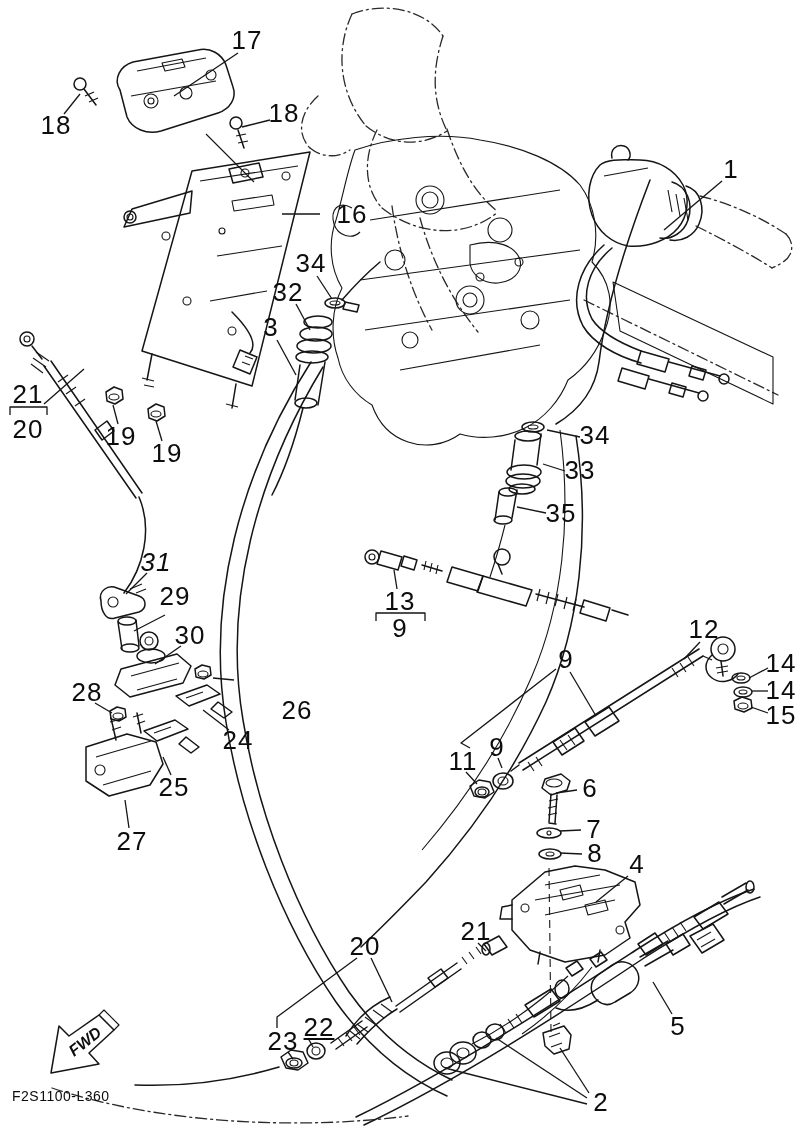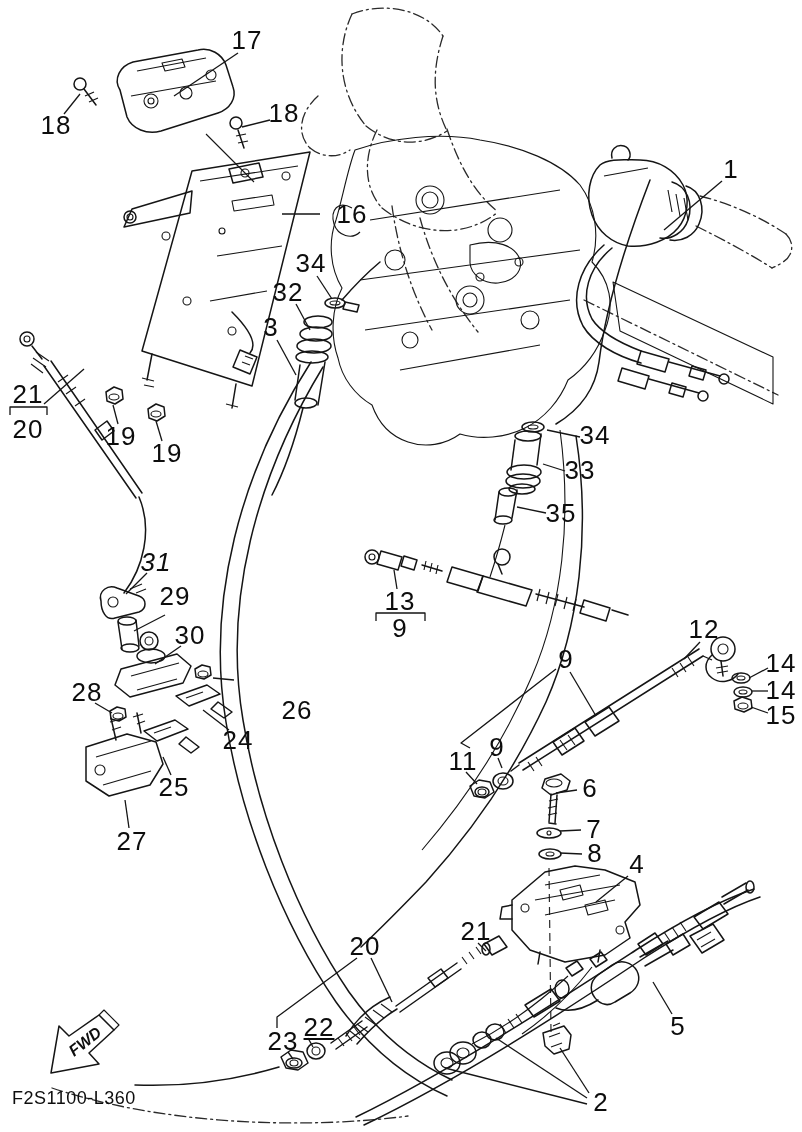--- a/index.html
+++ b/index.html
@@ -15,21 +15,21 @@
   .ph{fill:none;stroke:#2a2a2a;stroke-width:1.3;stroke-dasharray:11 4 2 4;stroke-linecap:round;}
   .dash{fill:none;stroke:#2a2a2a;stroke-width:1.2;stroke-dasharray:8 5;}
   #leader-layer polyline,#leader-layer path{fill:none;stroke:#151515;stroke-width:1.3;stroke-linejoin:round;}
   .callout{
     position:absolute;transform:translate(-50%,-50%);
     font-size:26px;line-height:1;letter-spacing:1px;color:#0d0d0d;
     font-family:"Liberation Sans",sans-serif;white-space:nowrap;
   }
   .drawing-code{
     position:absolute;left:12px;top:1088px;
-    font-size:18px;letter-spacing:.5px;color:#0d0d0d;
+    font-size:14px;letter-spacing:.5px;color:#0d0d0d;
   }
   .fwd-text{
     font-family:"Liberation Sans",sans-serif;
     font-style:italic;font-weight:bold;font-size:16px;fill:#0d0d0d;
   }
 </style>
 </head>
 <body>
 
 <div class="stage">

